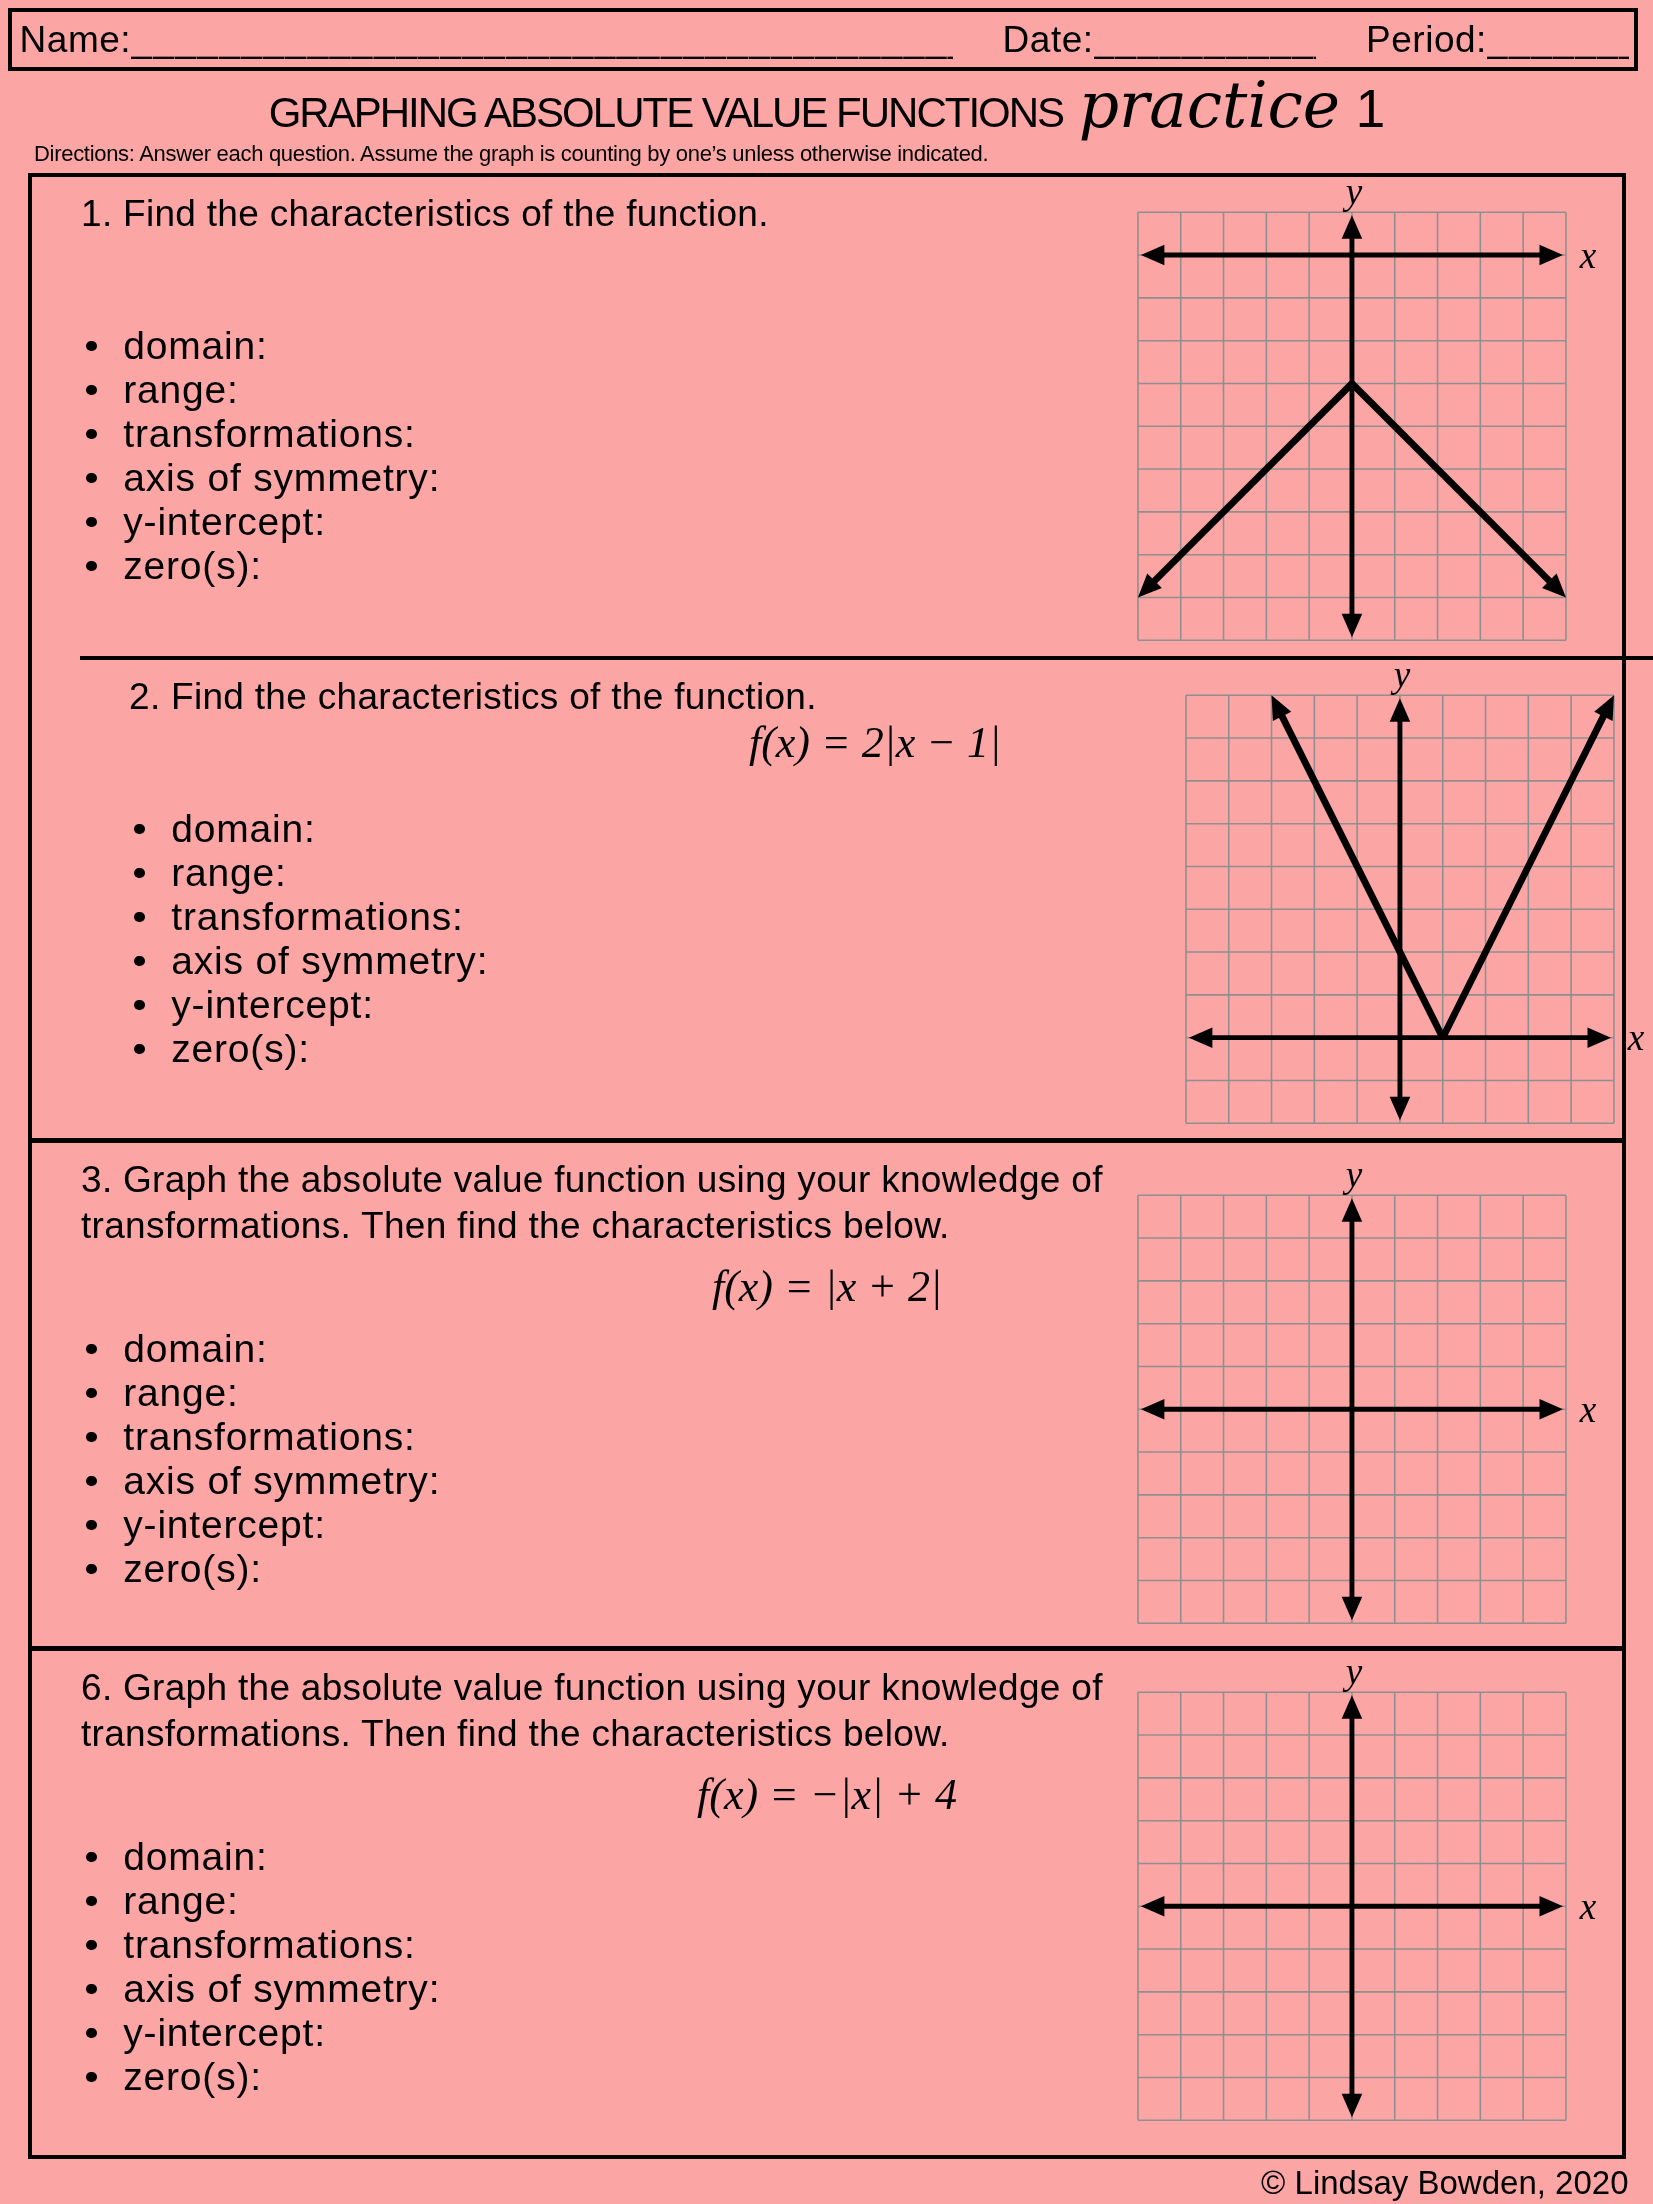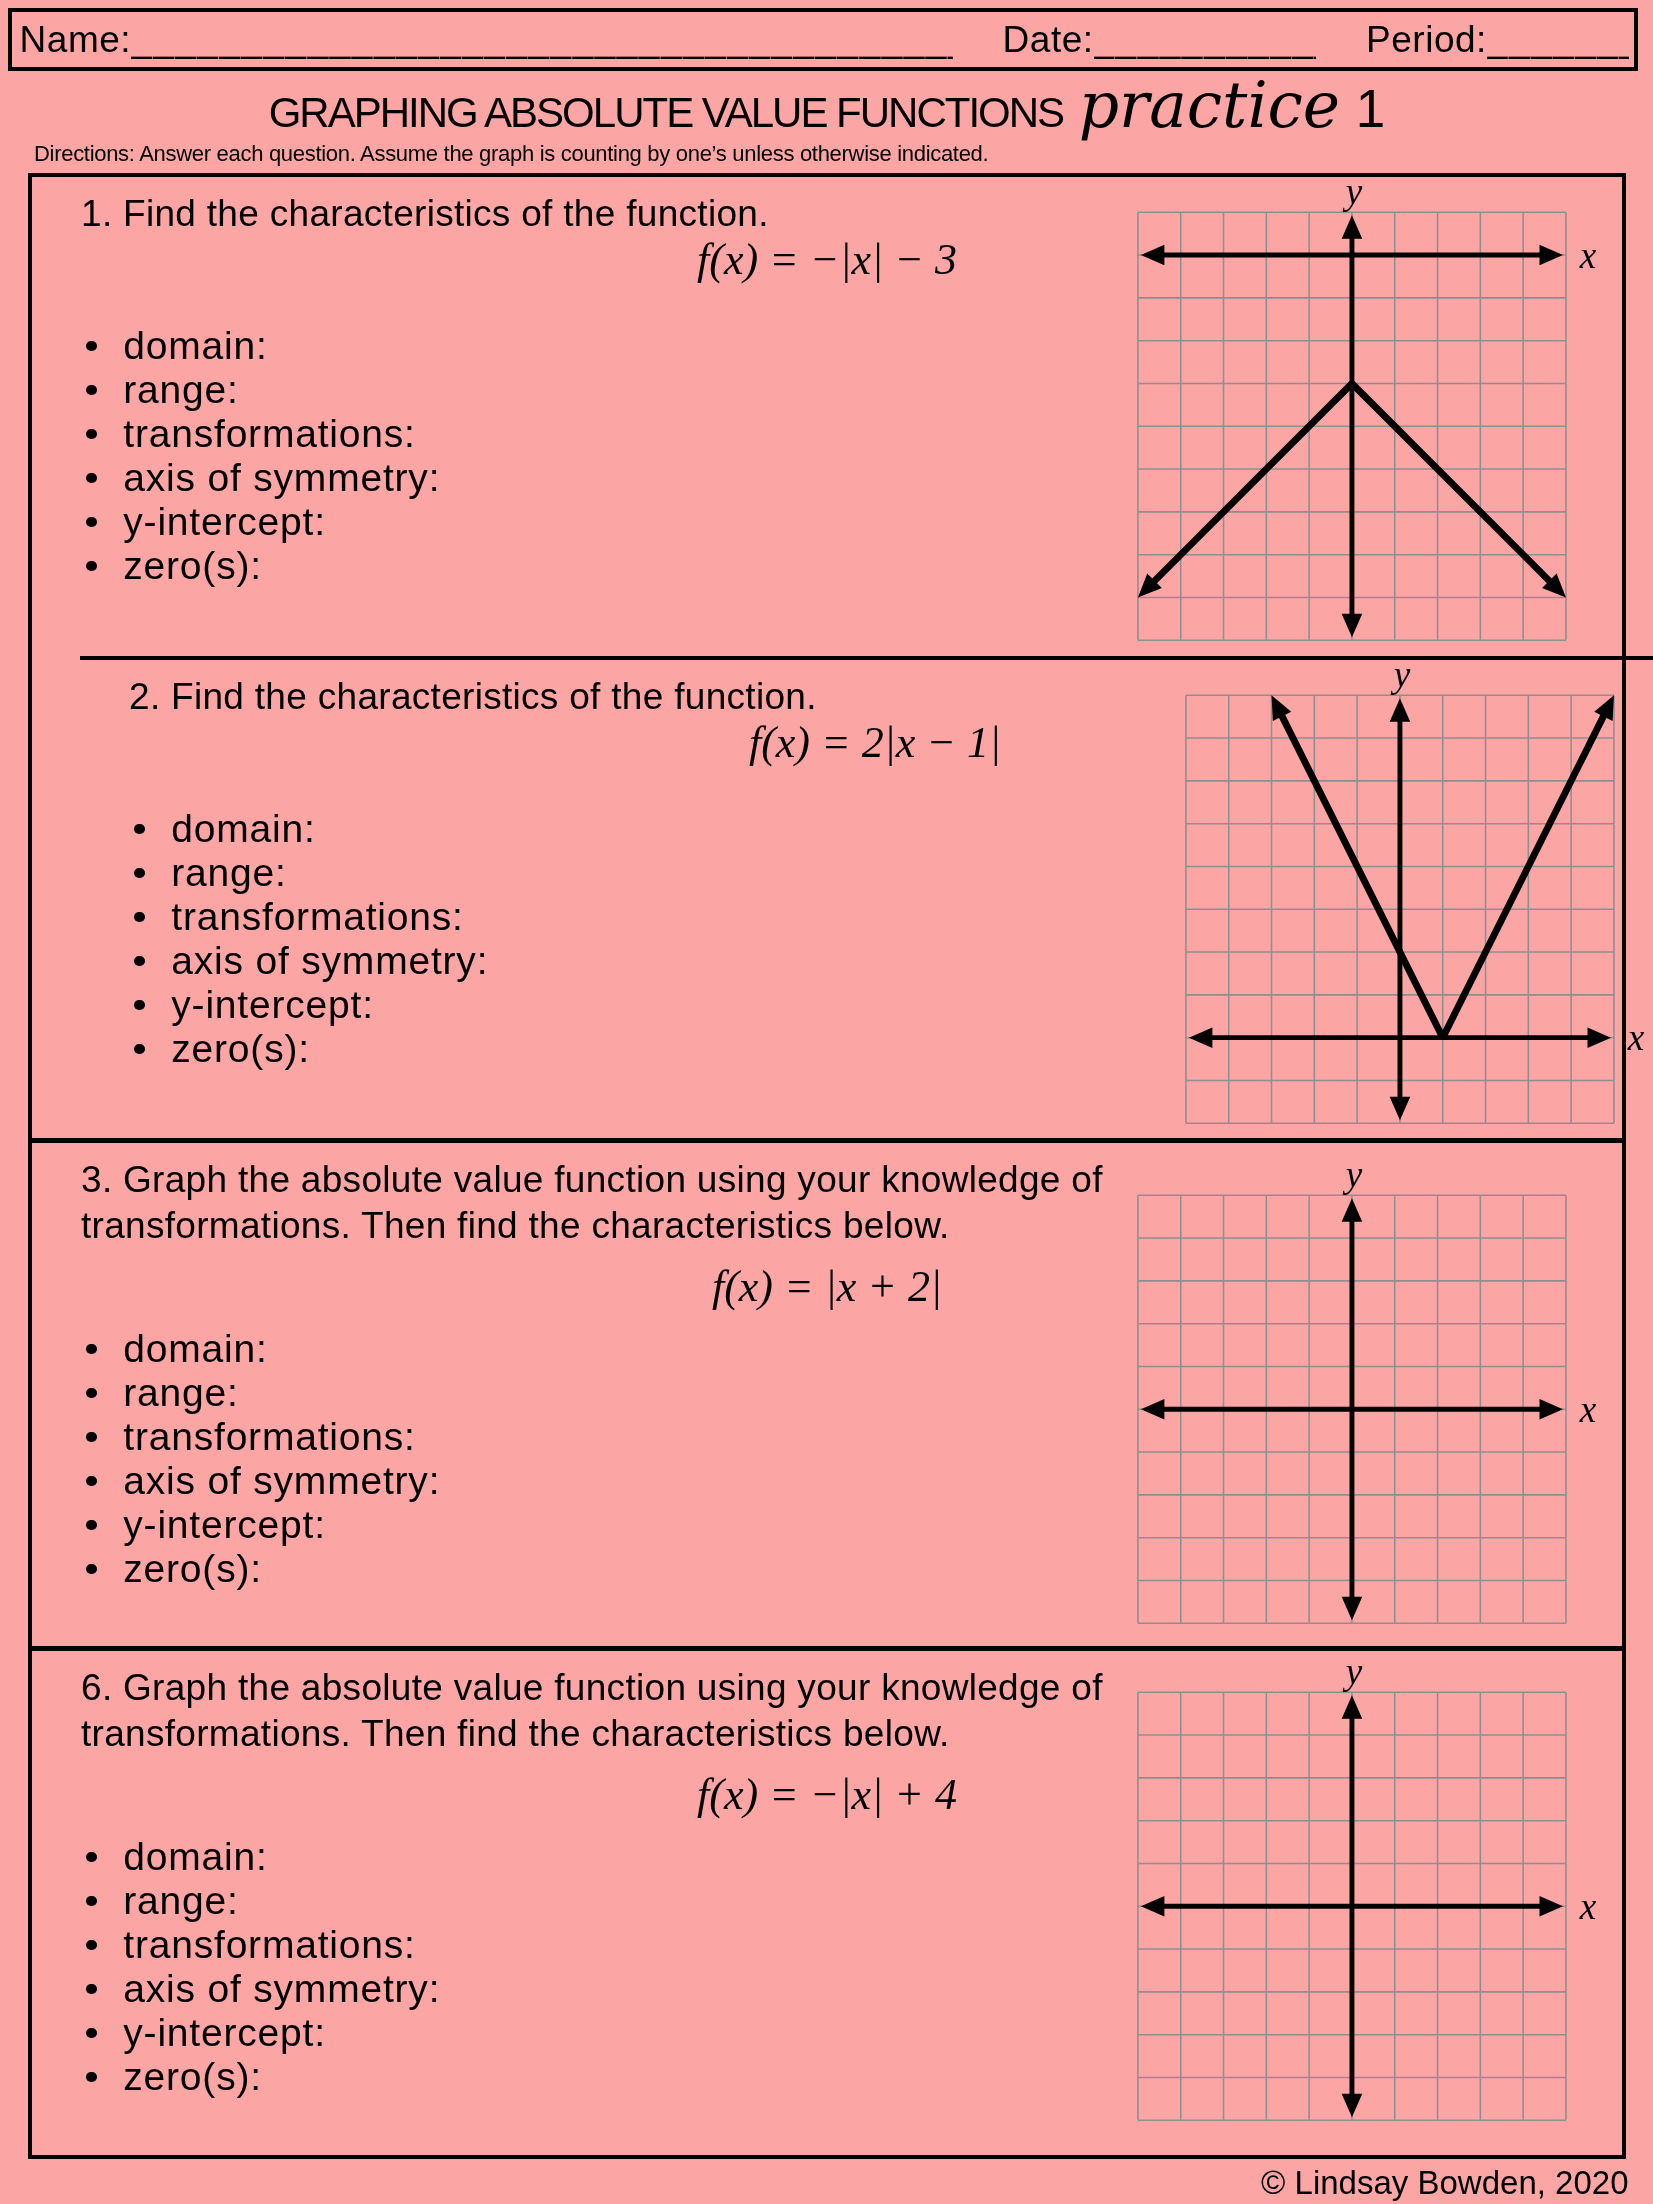--- a/index.html
+++ b/index.html
@@ -80,21 +80,20 @@
 
   <div class="directions">Directions: Answer each question. Assume the graph is counting by one’s unless otherwise indicated.</div>
 
   <div class="main-box">
 
     <section class="problem s1 p12">
       <div class="prompt">
         <div class="prompt-line">1. Find the characteristics of the function.</div>
         <div class="prompt-line"></div>
       </div>
-      <div class="equation">f(x) = −|x| − 3</div>
       <ul class="bullets">
         <li>domain:</li>
         <li>range:</li>
         <li>transformations:</li>
         <li>axis of symmetry:</li>
         <li>y-intercept:</li>
         <li>zero(s):</li>
       </ul>
       <svg class="graph" id="graph-0" style="top:0px" viewBox="0 0 500 486">
           <line x1="10" y1="36" x2="10" y2="473" stroke="#8f8f8f" stroke-width="1.6"></line>

